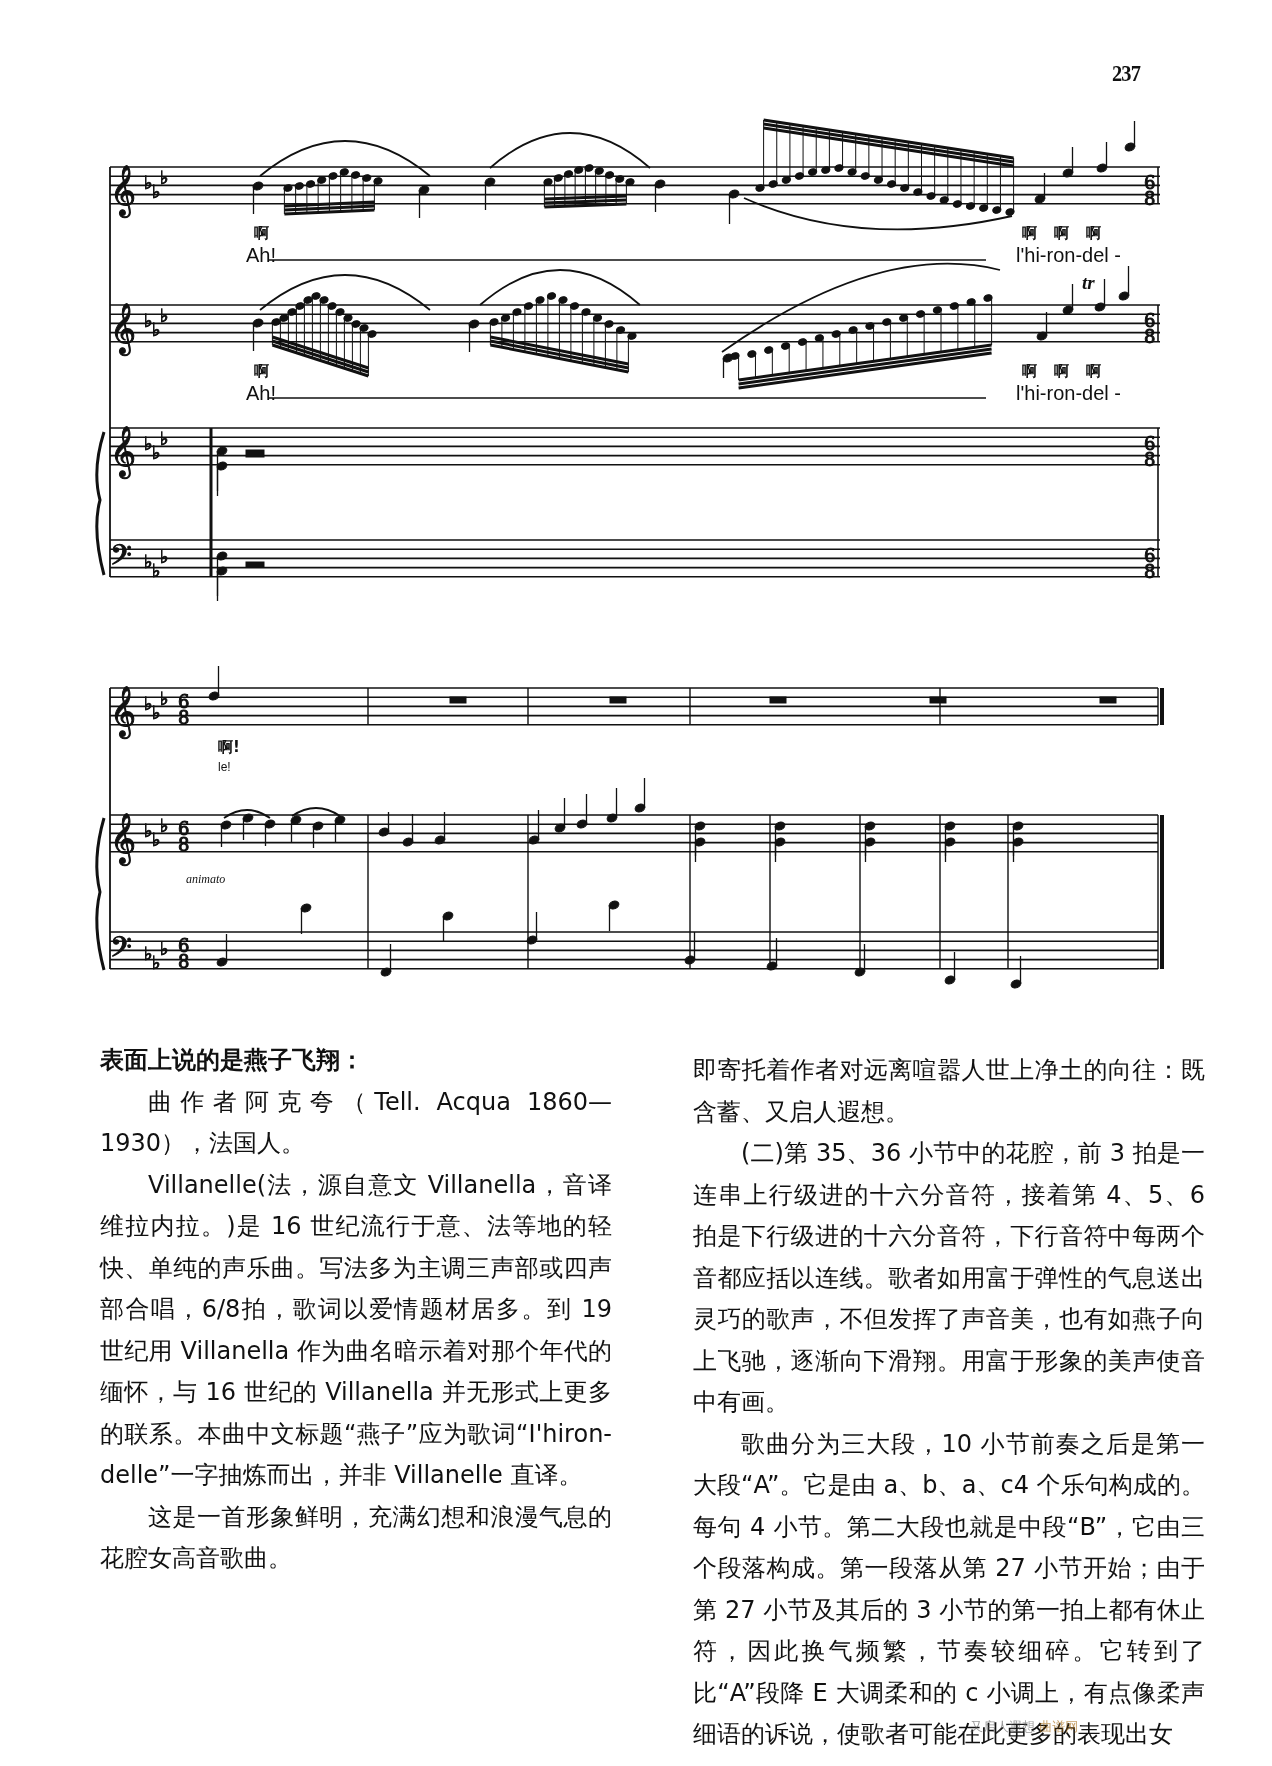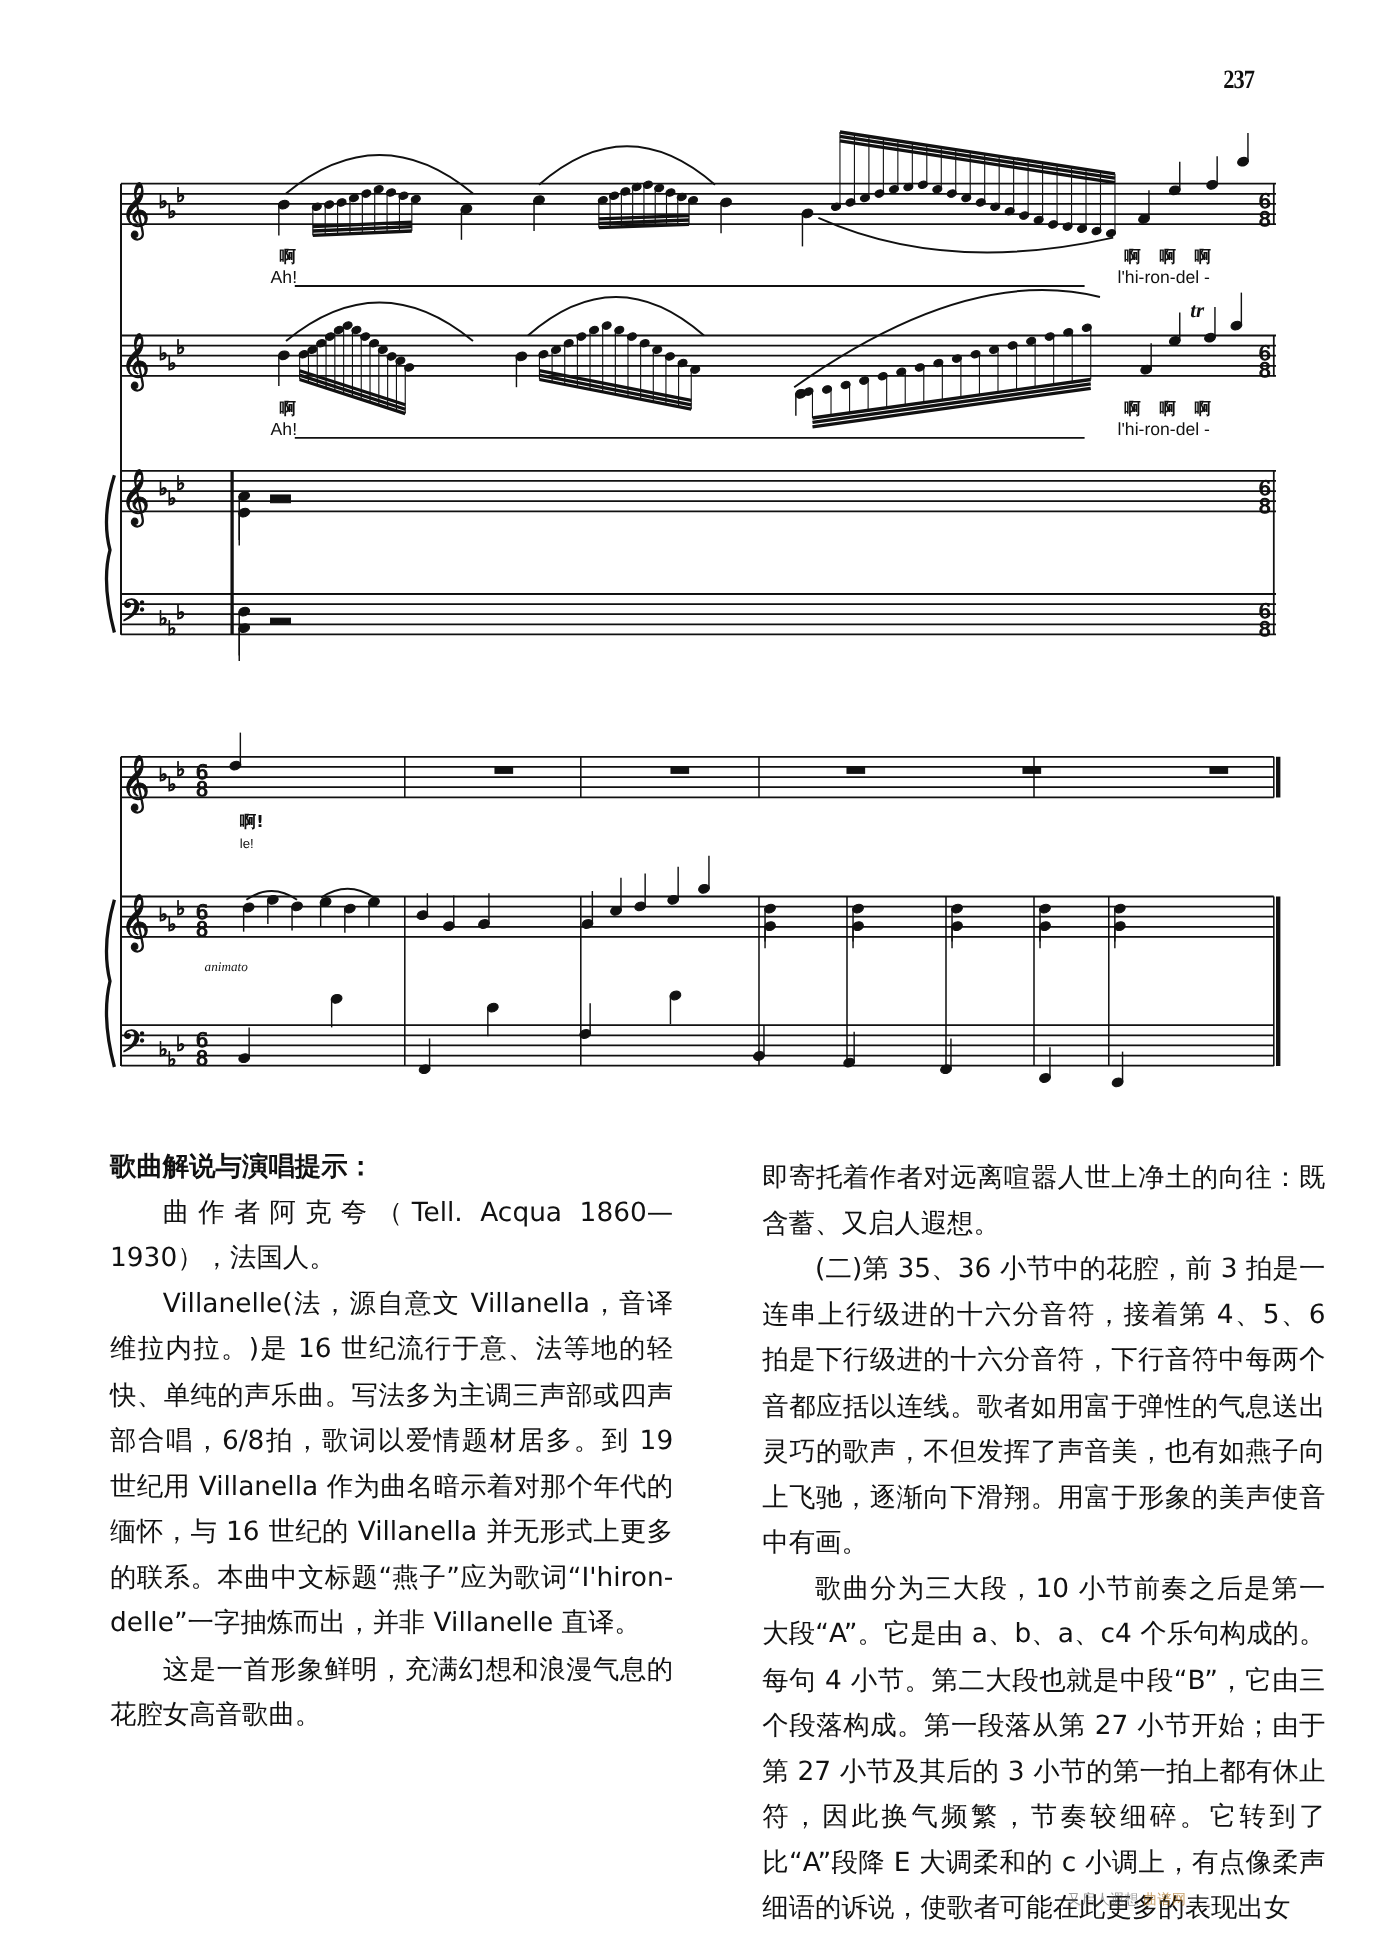--- a/index.html
+++ b/index.html
@@ -4,21 +4,21 @@
 <style>
   html, body { margin: 0; padding: 0; background: #ffffff; }
   body { width: 1272px; height: 1766px; position: relative; overflow: hidden;
          font-family: "DejaVu Serif", "Liberation Serif", serif; color: #111; }
   .page-number { position: absolute; left: 1112px; top: 60px; font-size: 24px; font-weight: bold;
                  font-family: "Liberation Serif", serif; letter-spacing: -1px; transform: scaleX(0.85); transform-origin: left; }
   .score { position: absolute; left: 0; top: 0; width: 1272px; height: 1000px; }
   .score svg { position: absolute; left: 0; top: 0; }
   .lyric { position: absolute; font-size: 15px; font-family: "DejaVu Sans", sans-serif; white-space: nowrap; }
   .lyric.cn { font-size: 15px; font-weight: bold; }
-  .lyric.latin { font-family: "Liberation Sans", sans-serif; font-size: 16px; }
+  .lyric.latin { font-family: "Liberation Sans", sans-serif; font-size: 20px; }
   .expr { position: absolute; font-style: italic; font-size: 12px; font-family: "Liberation Serif", serif; }
   .text-col { position: absolute; top: 1040px; font-size: 24px; line-height: 41.5px;
               font-family: "DejaVu Sans", sans-serif; text-align: justify; }
   .text-col.left { left: 100px; width: 512px; }
   .text-col.right { left: 662px; width: 512px; top: 1050px; margin-left: 31px; }
   .text-col p { margin: 0; }
   .text-col p.indent { text-indent: 2em; }
   .text-col .heading { font-weight: bold; }
   .footer { position: absolute; left: 970px; top: 1718px; font-size: 13px; color: #555;
             font-family: "DejaVu Sans", sans-serif; opacity: 0.6; white-space: nowrap; }
@@ -463,21 +463,21 @@
   <span class="lyric cn" style="left:1086px;top:362px">啊</span>
   <span class="lyric latin" style="left:1016px;top:382px">l'hi-ron-del -</span>
   <span class="expr" style="left:1082px;top:272px;font-weight:bold;font-size:19px">tr</span>
 
   <span class="lyric cn" style="left:218px;top:738px">啊!</span>
   <span class="lyric latin" style="left:218px;top:760px;font-size:12px">le!</span>
   <span class="expr" style="left:186px;top:872px">animato</span>
 </div>
 
 <div class="text-col left">
-  <p class="heading">歌曲解说与演唱提示：</p>
+  <p class="heading">表面上说的是燕子飞翔：</p>
   <p class="indent">曲作者阿克夸（Tell. Acqua 1860—1930），法国人。</p>
   <p class="indent">Villanelle(法，源自意文 Villanella，音译维拉内拉。)是 16 世纪流行于意、法等地的轻快、单纯的声乐曲。写法多为主调三声部或四声部合唱，6/8拍，歌词以爱情题材居多。到 19 世纪用 Villanella 作为曲名暗示着对那个年代的缅怀，与 16 世纪的 Villanella 并无形式上更多的联系。本曲中文标题“燕子”应为歌词“I'hiron-delle”一字抽炼而出，并非 Villanelle 直译。</p>
   <p class="indent">这是一首形象鲜明，充满幻想和浪漫气息的花腔女高音歌曲。</p>
 </div>
 
 <div class="text-col right">
   <p>即寄托着作者对远离喧嚣人世上净土的向往：既含蓄、又启人遐想。</p>
   <p class="indent">(二)第 35、36 小节中的花腔，前 3 拍是一连串上行级进的十六分音符，接着第 4、5、6 拍是下行级进的十六分音符，下行音符中每两个音都应括以连线。歌者如用富于弹性的气息送出灵巧的歌声，不但发挥了声音美，也有如燕子向上飞驰，逐渐向下滑翔。用富于形象的美声使音中有画。</p>
   <p class="indent">歌曲分为三大段，10 小节前奏之后是第一大段“A”。它是由 a、b、a、c4 个乐句构成的。每句 4 小节。第二大段也就是中段“B”，它由三个段落构成。第一段落从第 27 小节开始；由于第 27 小节及其后的 3 小节的第一拍上都有休止符，因此换气频繁，节奏较细碎。它转到了比“A”段降 E 大调柔和的 c 小调上，有点像柔声细语的诉说，使歌者可能在此更多的表现出女</p>
 </div>

